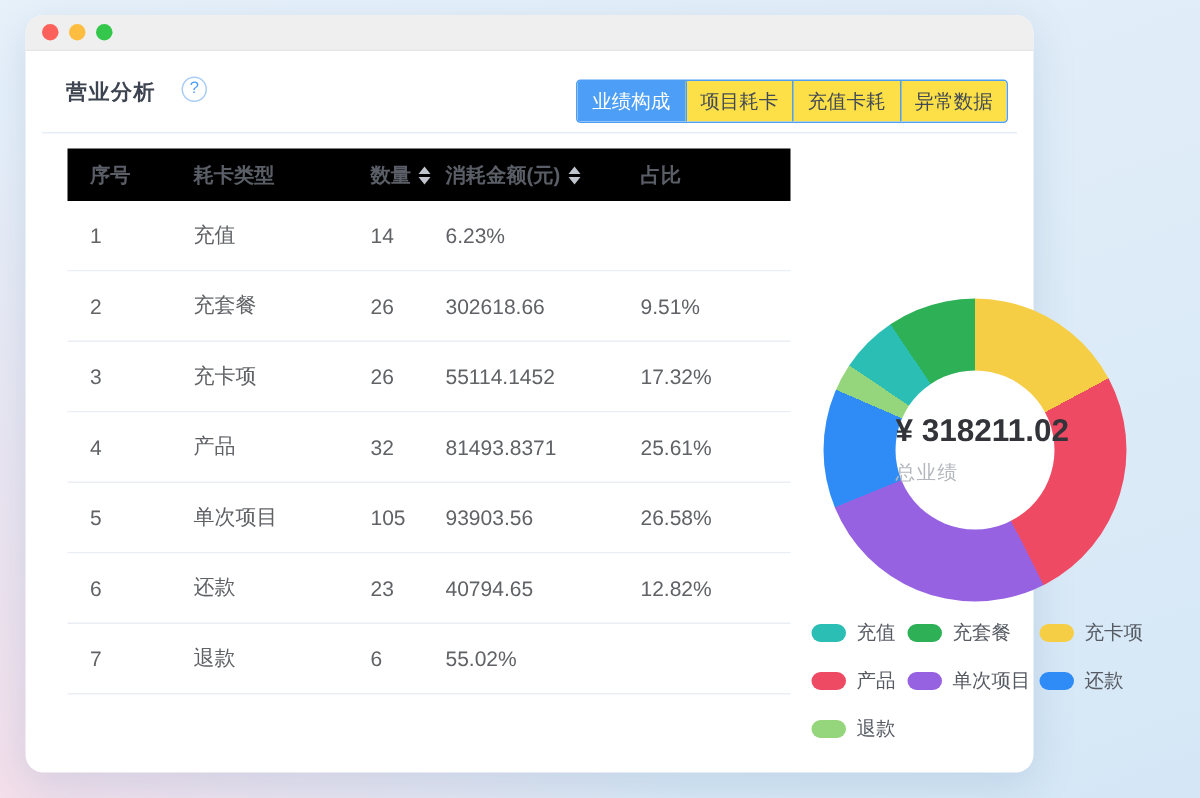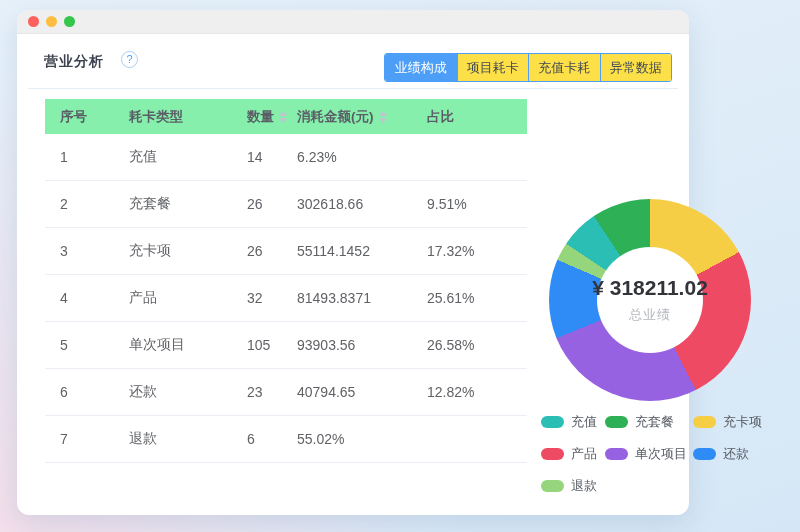--- a/index.html
+++ b/index.html
@@ -52,21 +52,21 @@
 
   .header-divider { border-bottom:1px solid #e5edf6; }
 
   .main { position:relative; height:425px; }
 
   
   .table { position:absolute; left:17px; top:10px; width:482px; }
   .t-head {
     display:grid; grid-template-columns:69px 118px 50px 130px 82px;
     padding:0 18px 0 15px; height:35px; align-items:center;
-    background:#86efac; font-size:13.5px; font-weight:bold; color:#5a5e66;
+    background:#000000; font-size:13.5px; font-weight:bold; color:#5a5e66;
   }
   .t-row {
     display:grid; grid-template-columns:69px 118px 50px 130px 82px;
     padding:0 18px 0 15px; height:47px; align-items:center;
     border-bottom:1px solid #ebeef5; font-size:14px; color:#606266; background:#fff;
   }
   .c-center { text-align:left; }
   .th-sort { display:inline-flex; flex-direction:column; vertical-align:middle; margin-left:5px; }
   .th-sort i { display:block; width:0; height:0; border:4px solid transparent; }
   .th-sort .up   { border-bottom:5px solid #c0c4cc; margin-bottom:2px; }
@@ -74,21 +74,21 @@
   .th-label { display:inline-block; vertical-align:middle; }
 
   
   .donut {
     position:absolute; left:521px; top:110px; width:202px; height:202px;
     border-radius:50%;
   }
   .donut-hole {
     position:absolute; left:48px; top:48px; width:106px; height:106px;
     background:#fff; border-radius:50%;
-    display:flex; flex-direction:column; align-items:center; justify-content:center;
+    display:flex; flex-direction:column; justify-content:center;
   }
   .donut-total { font-size:21px; font-weight:bold; color:#33343a; white-space:nowrap; }
   .donut-total-label { font-size:13px; color:#b3b6bc; margin-top:6px; letter-spacing:1px; }
 
   
   .legend {
     position:absolute; left:513px; top:323px; width:248px;
     display:grid; grid-template-columns:64px 88px auto; row-gap:12px; column-gap:0;
   }
   .legend-item { display:flex; align-items:center; height:20px; cursor:pointer; }

